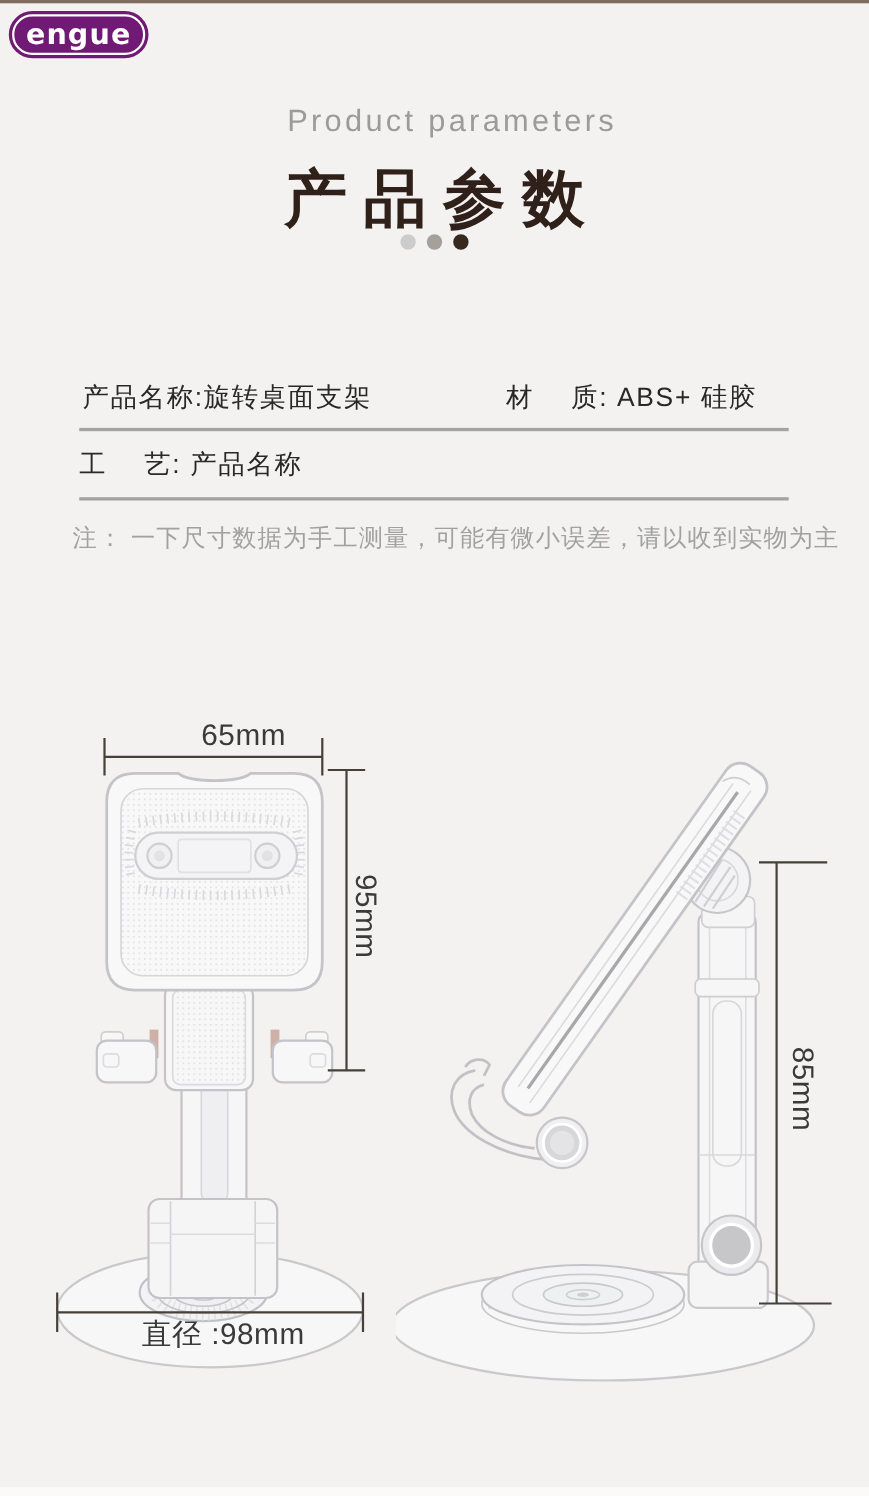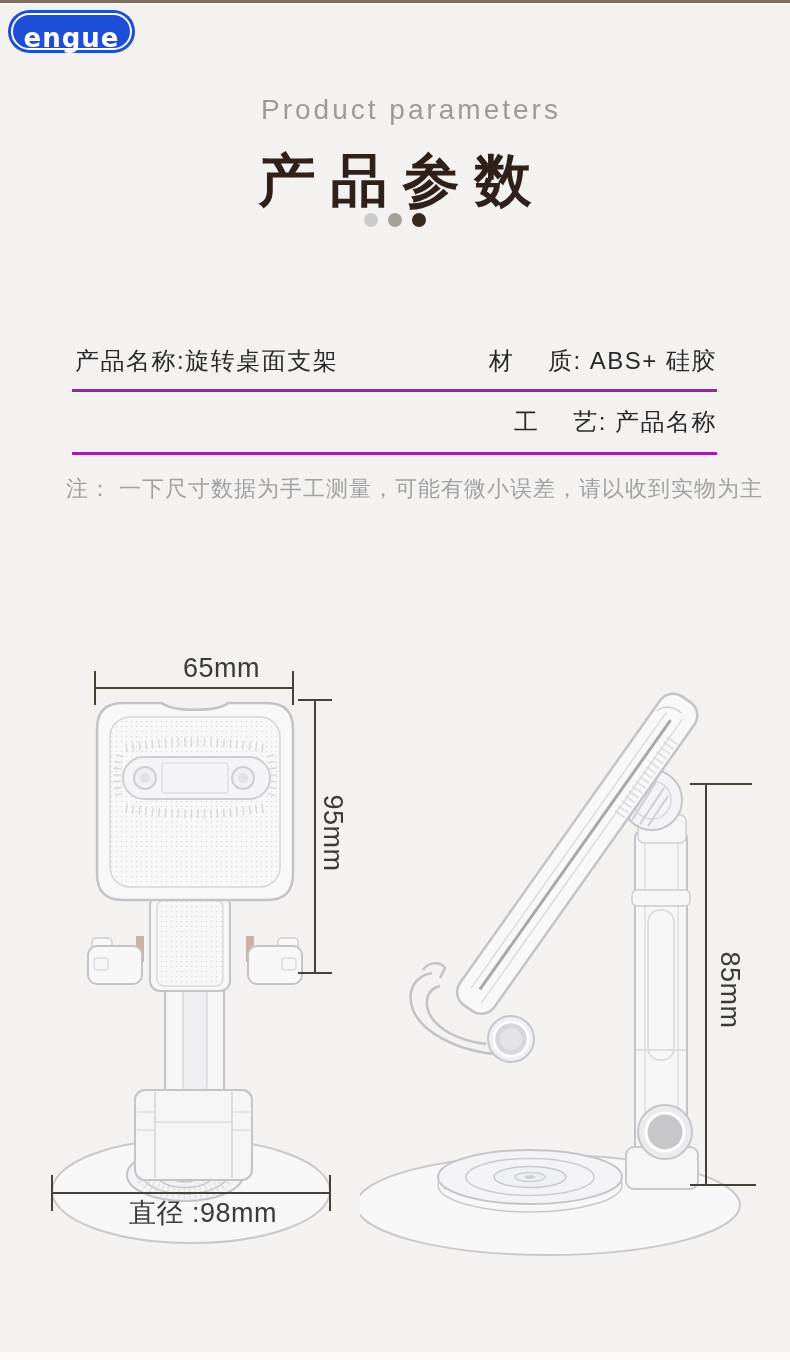--- a/index.html
+++ b/index.html
@@ -3,38 +3,38 @@
 <meta charset="utf-8">
 <style>
   * { margin:0; padding:0; box-sizing:border-box; }
   html,body { width:790px; height:1360px; }
   body { font-family:"Liberation Sans","DejaVu Sans",sans-serif; background:#f3f2f1; position:relative; overflow:hidden; }
   .page { position:absolute; inset:0; }
 
   .top-bar { position:absolute; top:0; left:0; width:790px; height:3px; background:#7d6e5f; }
   .bottom-edge { position:absolute; bottom:0; left:0; width:790px; height:8px; background:#fbfaf9; }
 
-  .logo { position:absolute; left:8px; top:10px; width:127px; height:43px; background:#1d4ed8;
-          border-radius:22px; display:flex; align-items:flex-end; justify-content:center; }
+  .logo { position:absolute; left:8px; top:10px; width:127px; height:43px; background:#701a75;
+          border-radius:22px; display:flex; align-items:center; justify-content:center; }
   .logo-inner { position:absolute; inset:3px; border:2px solid #ffffff; border-radius:19px; }
   .logo-text { position:relative; color:#ffffff; font-weight:bold; font-size:26px; letter-spacing:1px; font-family:"DejaVu Sans",sans-serif; }
 
   .subtitle { position:absolute; top:94px; left:0; width:790px; text-align:center;
               font-size:28px; color:#9b9b9b; letter-spacing:3px; font-weight:400;padding-left:32px; }
   .title { position:absolute; top:132px; left:0; width:790px; text-align:center;
            font-size:57px; font-weight:bold; color:#2f211a; letter-spacing:15px; padding-left:15px;margin-top:11px; }
   .dots { position:absolute; top:213px; left:0; width:790px; display:flex; justify-content:center; gap:10px; }
   .dot { width:14px; height:14px; border-radius:50%; }
 
   .spec-table { position:absolute; left:72px; top:332px; width:645px; color:#282828; }
-  .spec-row { display:flex; align-items:center; height:60px; border-bottom:3px solid #a21caf; }
+  .spec-row { display:flex; align-items:center; height:60px; border-bottom:3px solid #a3a3a3; }
   .spec-row.r2 { height:63px; }
   .spec-cell { font-size:24px; letter-spacing:1.5px; white-space:pre; }
   .spec-cell.left { width:388px; padding-left:3px; }
-  .spec-cell.right { flex:1;text-align:right; }
+  .spec-cell.right { flex:1; }
 
   .note { position:absolute; left:66px; top:474px; font-size:22px; color:#a1a1a1; letter-spacing:1px; }
 
   .drawing { position:absolute; }
   .dim-label { position:absolute; color:#3a3a3a; font-size:27px; letter-spacing:0.5px; }
   .dim-h { text-align:right; }
   .dim-vert { width:90px; height:30px; display:flex; align-items:center; justify-content:center; transform:rotate(90deg); }
 </style>
 </head>
 <body>

